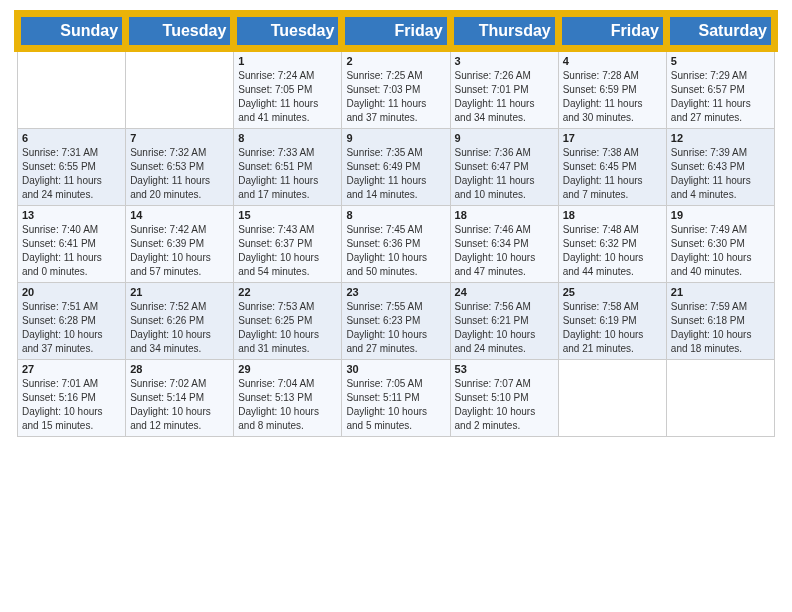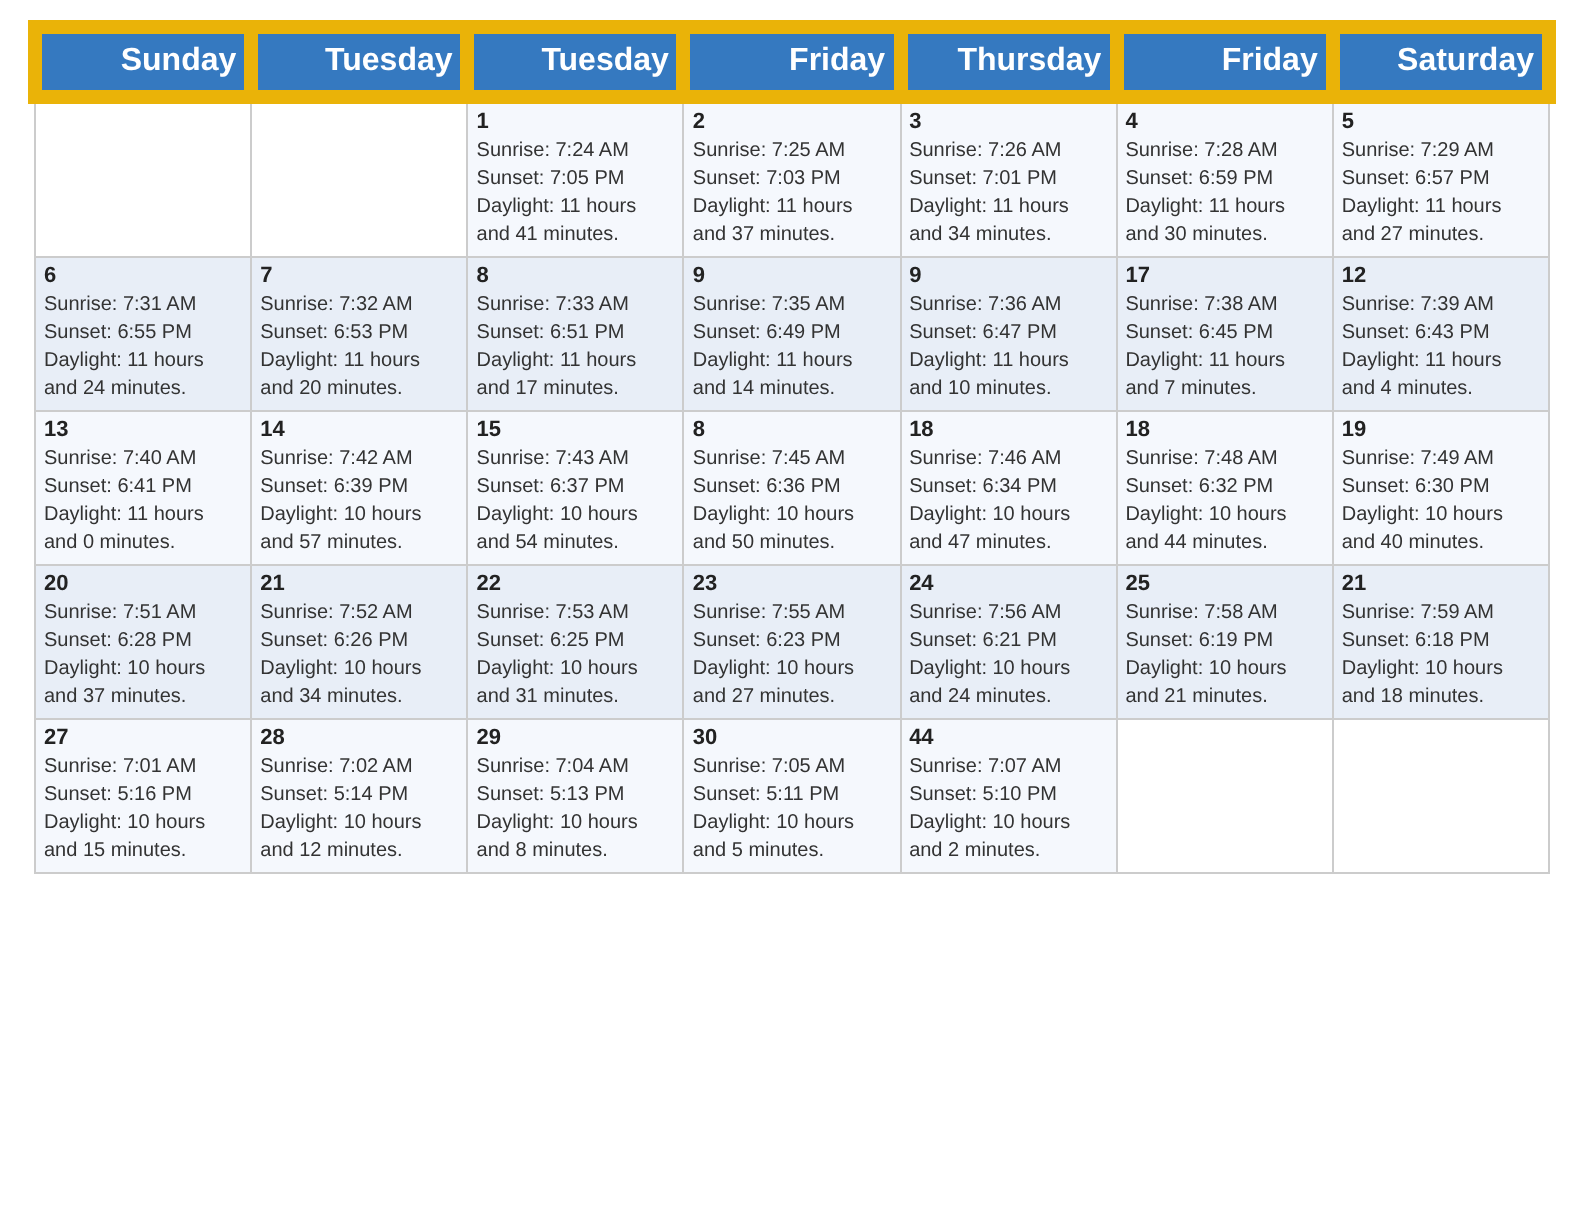--- a/index.html
+++ b/index.html
@@ -240,21 +240,21 @@
           </td>
           <td>
             <div class="day-num">29</div>
             <div class="day-info">Sunrise: 7:04 AM<br>Sunset: 5:13 PM<br>Daylight: 10 hours and 8 minutes.</div>
           </td>
           <td>
             <div class="day-num">30</div>
             <div class="day-info">Sunrise: 7:05 AM<br>Sunset: 5:11 PM<br>Daylight: 10 hours and 5 minutes.</div>
           </td>
           <td>
-            <div class="day-num">44</div>
+            <div class="day-num">53</div>
             <div class="day-info">Sunrise: 7:07 AM<br>Sunset: 5:10 PM<br>Daylight: 10 hours and 2 minutes.</div>
           </td>
           <td class="empty-cell"></td>
           <td class="empty-cell"></td>
         </tr>
       </tbody>
   </table>
 </div>
 
 </body></html>

